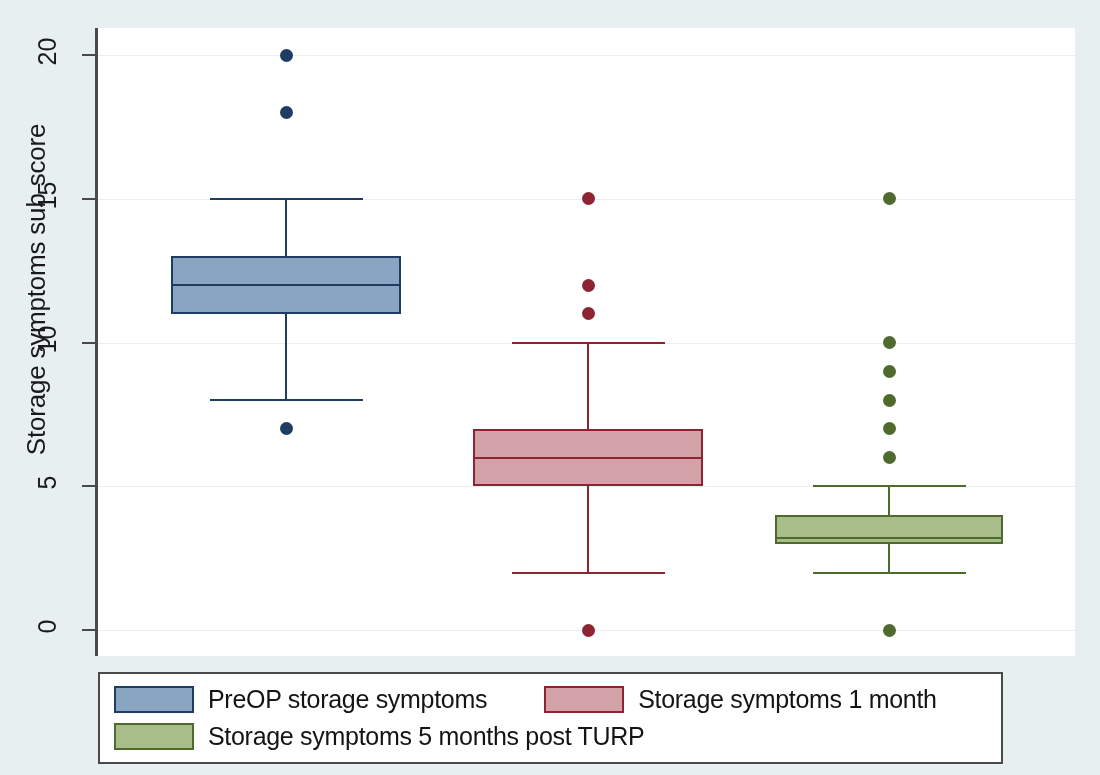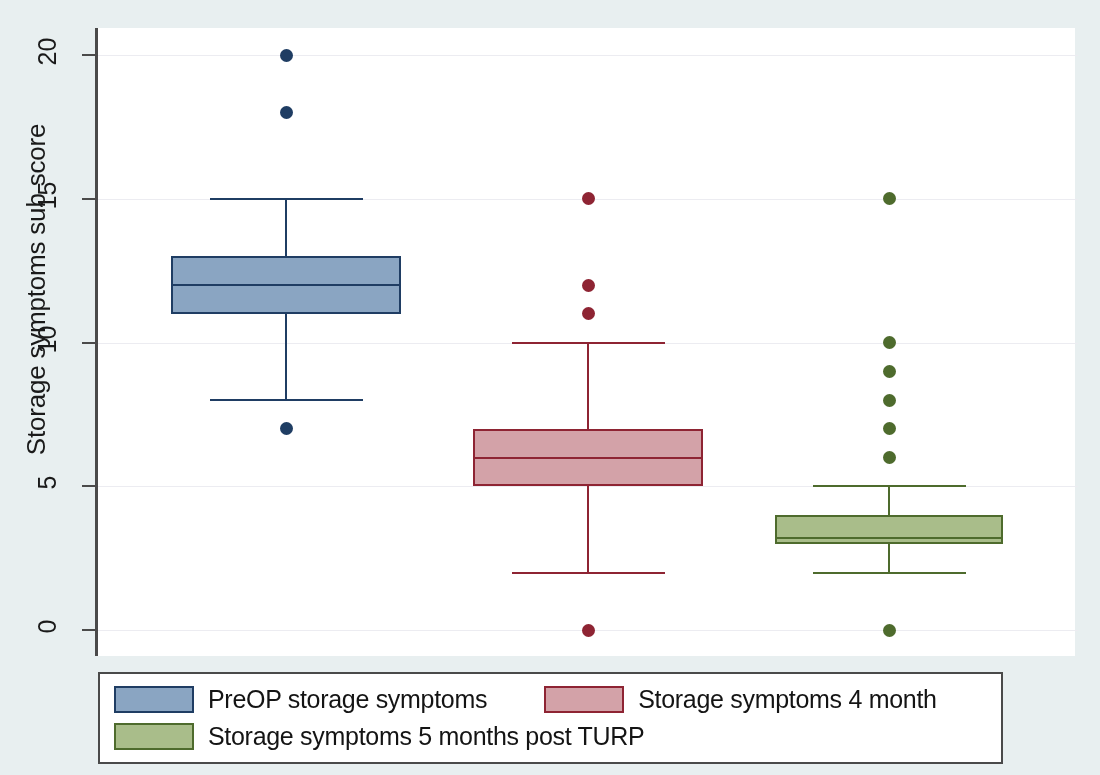--- a/index.html
+++ b/index.html
@@ -217,21 +217,21 @@
   </div>
 
   <div id="legend">
     <div class="legend-row">
       <div class="legend-entry" id="legend-entry-blue">
         <div class="legend-swatch" style="background: rgb(138, 165, 194); border-color: rgb(31, 61, 99);"></div>
         <div class="legend-label">PreOP storage symptoms</div>
       </div>
       <div class="legend-entry" id="legend-entry-red">
         <div class="legend-swatch" style="background: rgb(211, 162, 168); border-color: rgb(142, 36, 51);"></div>
-        <div class="legend-label">Storage symptoms 4 month</div>
+        <div class="legend-label">Storage symptoms 1 month</div>
       </div>
     </div>
     <div class="legend-row">
       <div class="legend-entry" id="legend-entry-green">
         <div class="legend-swatch" style="background: rgb(169, 189, 138); border-color: rgb(78, 107, 45);"></div>
         <div class="legend-label">Storage symptoms 5 months post TURP</div>
       </div>
     </div>
   </div>
 

